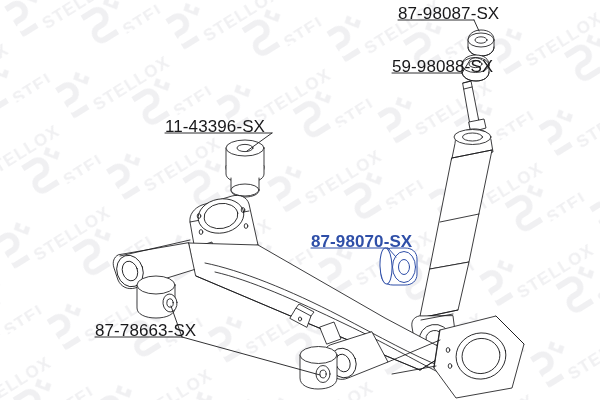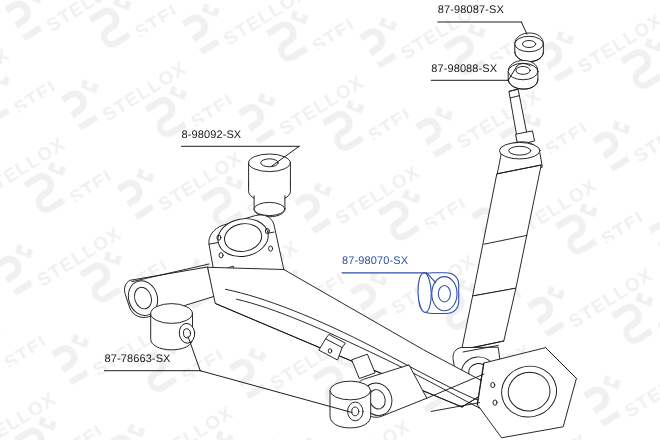--- a/index.html
+++ b/index.html
@@ -28,21 +28,21 @@
     z-index:1;
   }
   
   #labels{
     position:absolute;inset:0;
     z-index:2;
   }
   .lbl{
     position:absolute;
     font-family:"Liberation Sans", sans-serif;
-    font-size:10px;
+    font-size:17px;
     letter-spacing:.1px;
     color:#18181a;
     white-space:nowrap;
     line-height:1;
   }
   .lbl.hl{color:#2f4fa8;}
 </style>
 </head>
 <body>
 
@@ -231,22 +231,22 @@
       <ellipse cx="404" cy="267" rx="5.5" ry="7.5" fill="#ffffff"></ellipse>
 
       <path d="M311,248 L388,248" stroke-width="1.1"></path>
       <path d="M388,248 L396,257"></path>
     </g>
   </svg>
 
   <div id="labels">
     <div class="lbl" style="left:398px;top:5px;">87-98087-SX</div>
 
-    <div class="lbl" style="left:392px;top:58px;">87-98088-SX</div>
-
-    <div class="lbl" style="left:165px;top:118px;">8-98092-SX</div>
-
-    <div class="lbl hl" style="left:311px;top:233px;">87-98070-SX</div>
+    <div class="lbl" style="left:392px;top:58px;">59-98088-SX</div>
+
+    <div class="lbl" style="left:165px;top:118px;">11-43396-SX</div>
+
+    <div class="lbl hl" style="left:311px;top:233px;font-weight:bold;">87-98070-SX</div>
 
     <div class="lbl" style="left:95px;top:322px;">87-78663-SX</div>
   </div>
 
 </div>
 
 </body></html>

